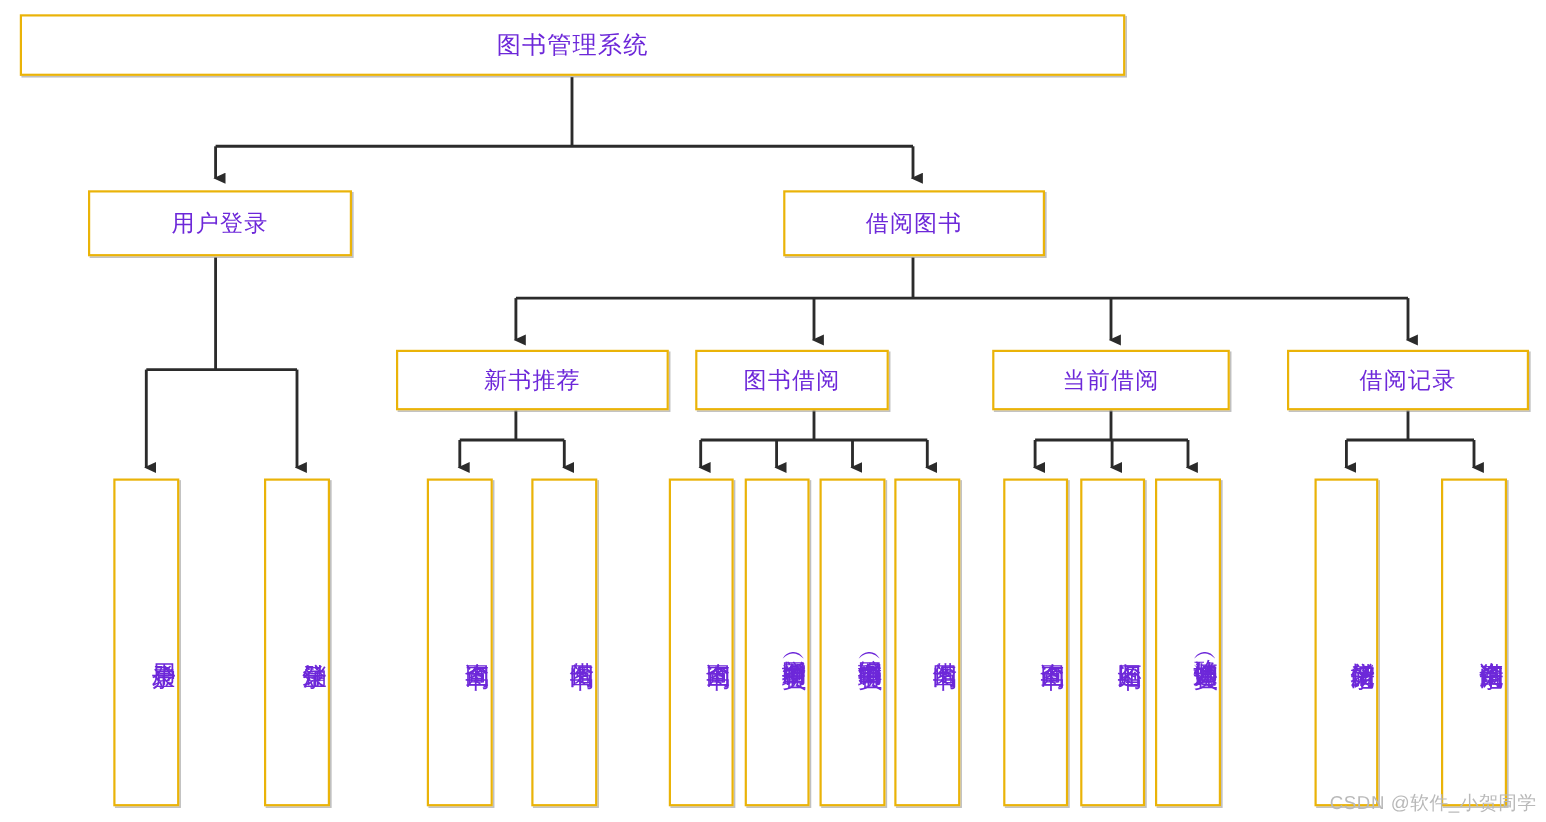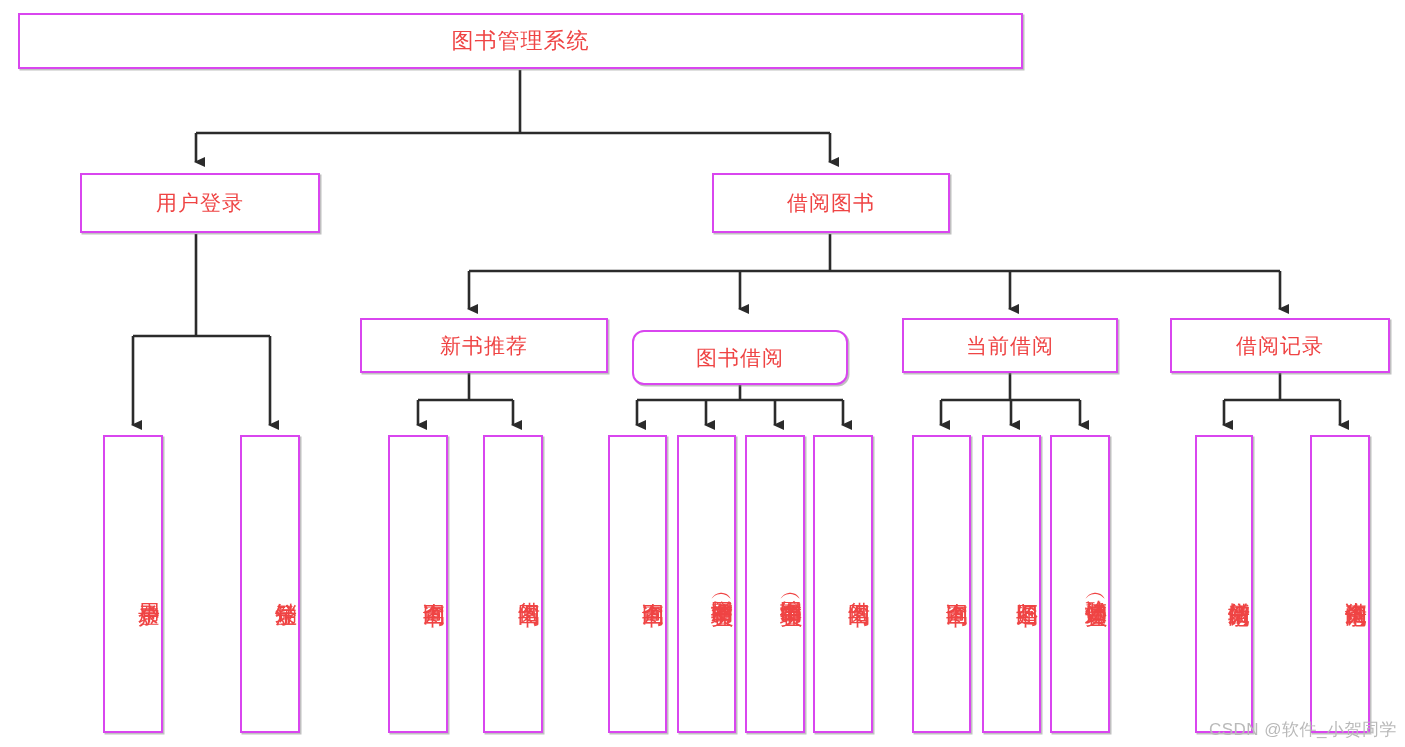--- a/index.html
+++ b/index.html
@@ -22,25 +22,25 @@
     left: 0;
     top: 0;
     width: 1405px;
     height: 747px;
     pointer-events: none;
   }
   .node {
     position: absolute;
     box-sizing: border-box;
     background: #ffffff;
-    border: 2px solid #d946ef;
+    border: 2px solid #eab308;
     display: flex;
     align-items: center;
     justify-content: center;
-    color: #ef4444;
+    color: #6d28d9;
     box-shadow: 1.5px 1.5px 0 rgba(140,140,140,0.55);
   }
   .node-h {
     font-size: 21px;
     letter-spacing: 1px;
     white-space: nowrap;
   }
   .node-root {
     font-size: 22px;
   }
@@ -139,21 +139,21 @@
   </div>
 
   <div class="node node-h" style="left:712px; top:173px; width:238px; height:60px;">
     <span>借阅图书</span>
   </div>
 
   <div class="node node-h" style="left:360px; top:318px; width:248px; height:55px;">
     <span>新书推荐</span>
   </div>
 
-  <div class="node node-h" style="left:632px; top:330px; width:216px; height:55px;border-radius:12px;">
+  <div class="node node-h" style="left:632px; top:318px; width:176px; height:55px;">
     <span>图书借阅</span>
   </div>
 
   <div class="node node-h" style="left:902px; top:318px; width:216px; height:55px;">
     <span>当前借阅</span>
   </div>
 
   <div class="node node-h" style="left:1170px; top:318px; width:220px; height:55px;">
     <span>借阅记录</span>
   </div>

